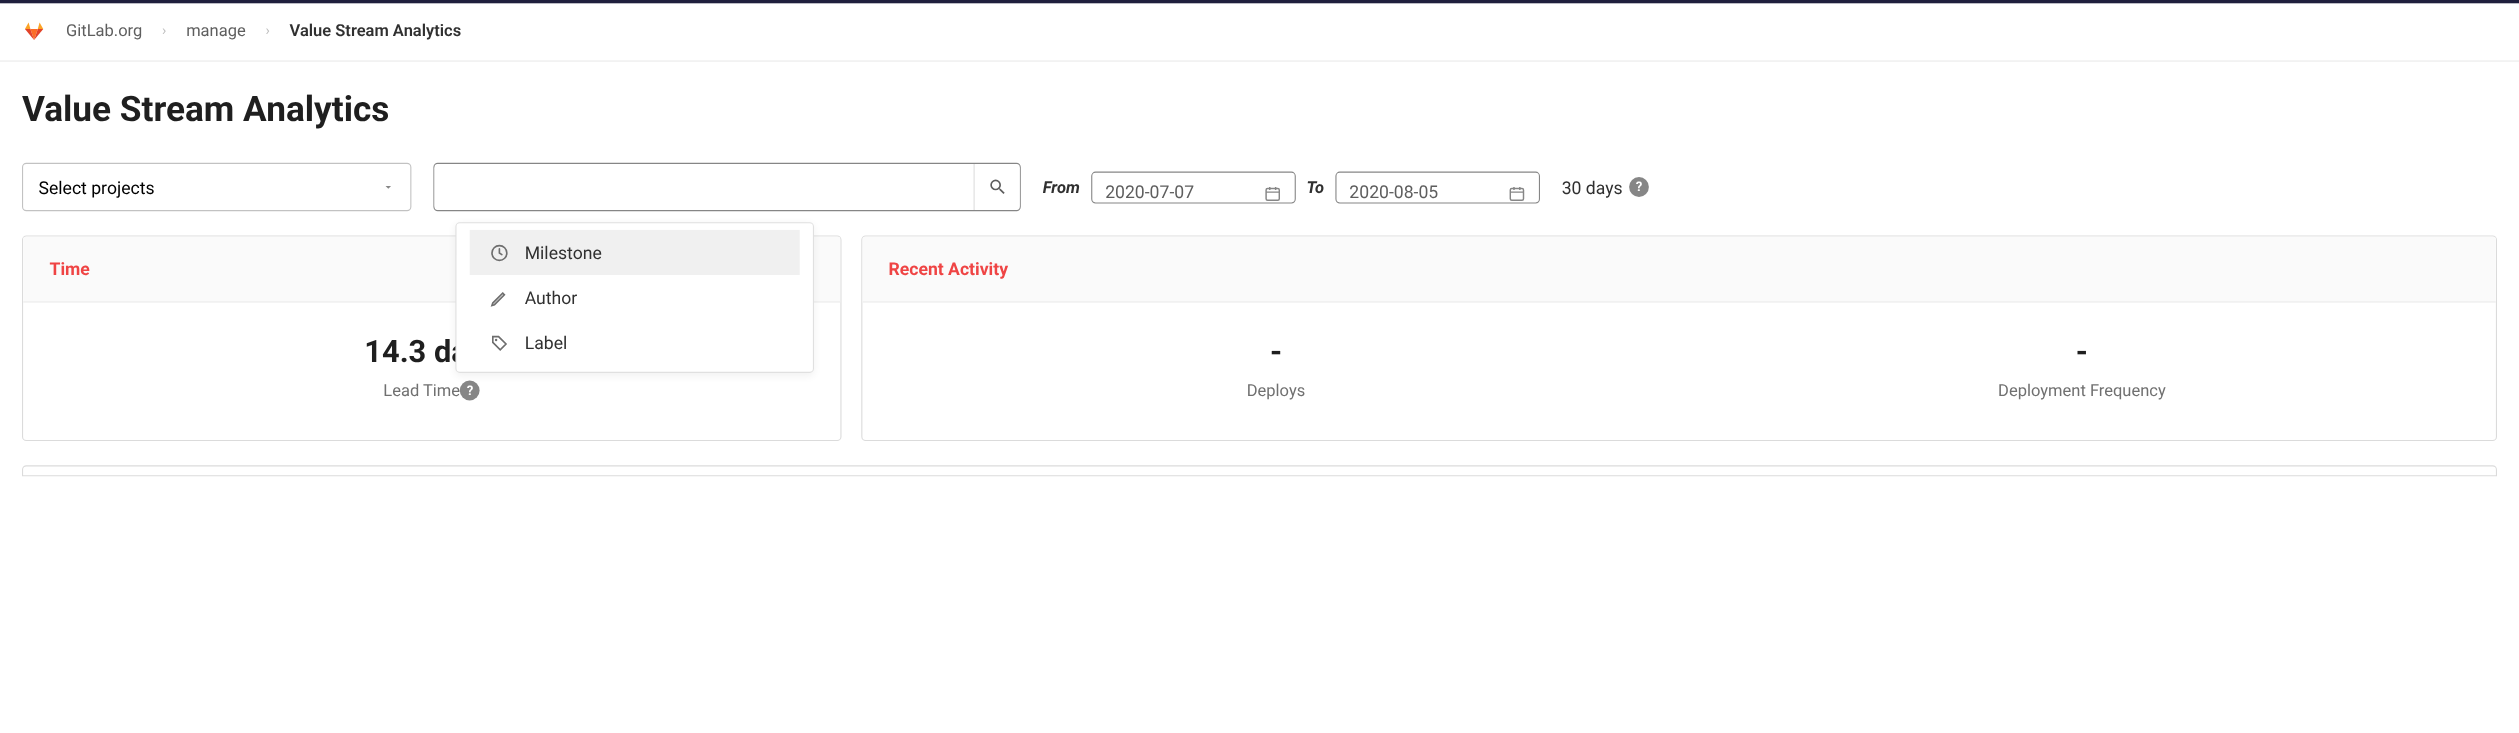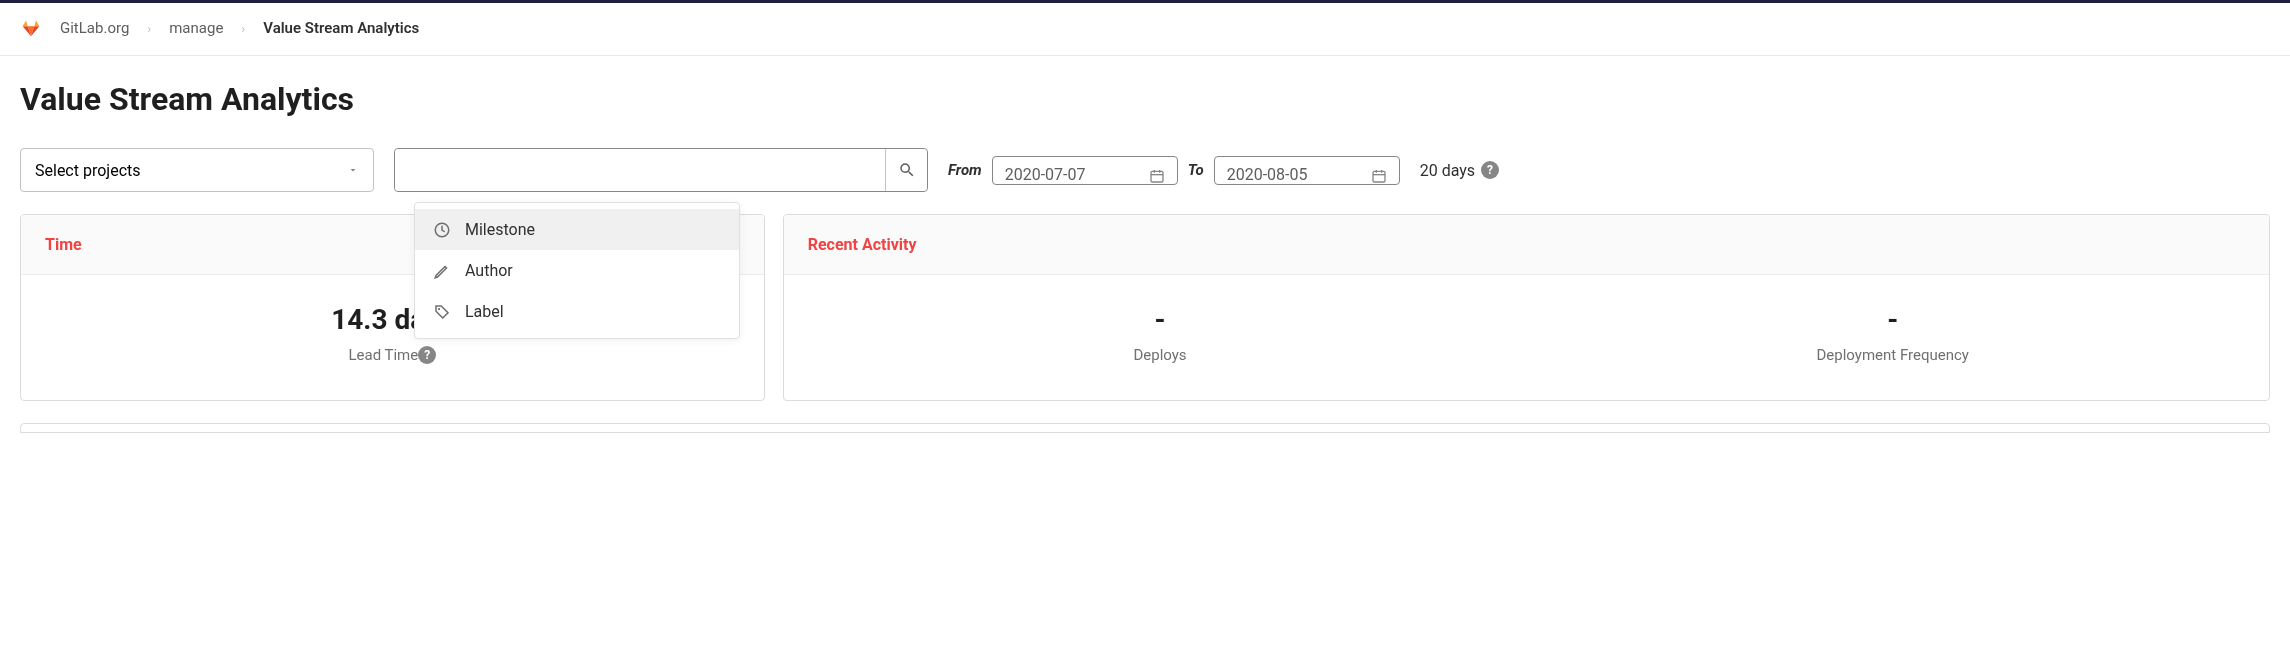--- a/index.html
+++ b/index.html
@@ -99,21 +99,21 @@
     .dropdown {
       position: absolute;
       top: 54px;
       left: 20px;
       width: 326px;
       background: #fff;
       border: 1px solid #e0e0e0;
       border-radius: 4px;
       box-shadow: 0 2px 8px rgba(0,0,0,0.06);
       z-index: 10;
-      padding: 6px 0;
+      padding: 6px 12px;
     }
     .dropdown-item {
       display: flex;
       align-items: center;
       gap: 14px;
       padding: 11px 18px;
       font-size: 16px;
       color: #303030;
       cursor: pointer;
     }
@@ -307,21 +307,21 @@
           <svg width="16" height="16" viewBox="0 0 24 24">
               <rect x="3" y="5" width="18" height="16" rx="2" fill="none" stroke="currentColor" stroke-width="2"></rect>
               <path d="M3 10h18" stroke="currentColor" stroke-width="2"></path>
               <path d="M8 3v4M16 3v4" stroke="currentColor" stroke-width="2"></path>
             </svg>
         </span>
       </div>
     </div>
 
     <div class="range-summary">
-      <span>20 days</span>
+      <span>30 days</span>
       <span class="help-icon">?</span>
     </div>
 
   </div>
 
   <div class="cards-row">
 
     <div class="card time-card">
       <div class="card-header">Time</div>
       <div class="card-body">

